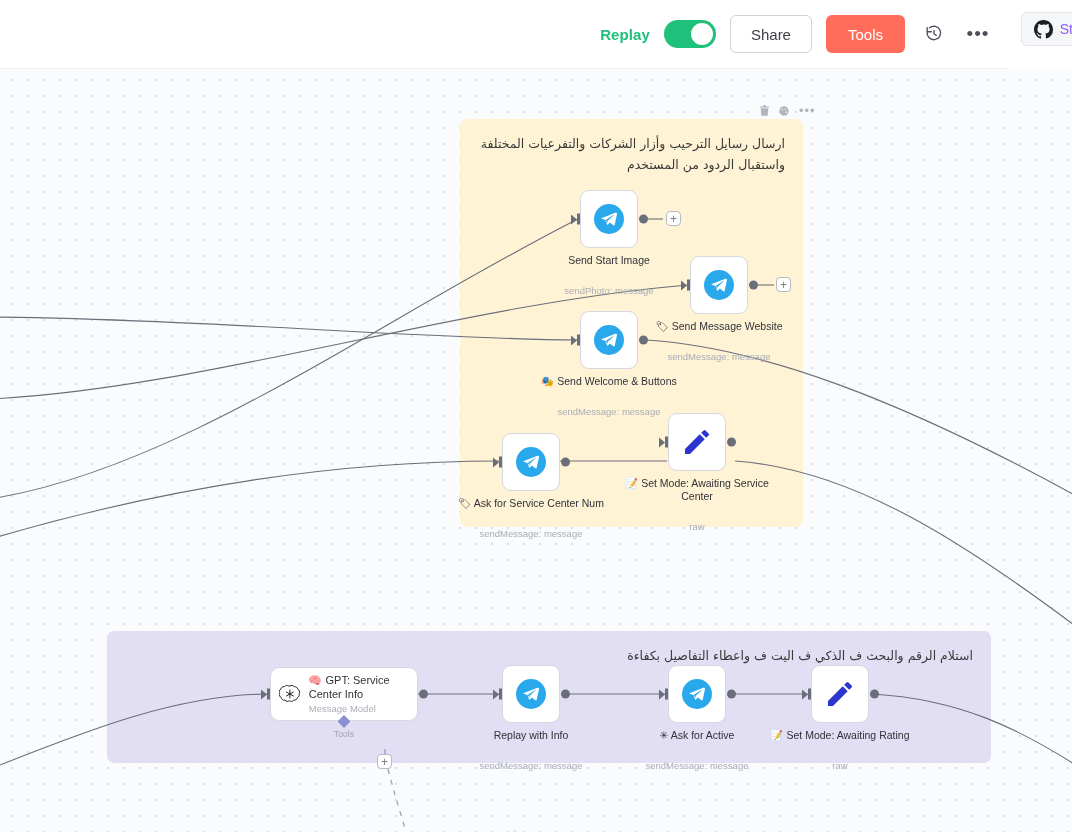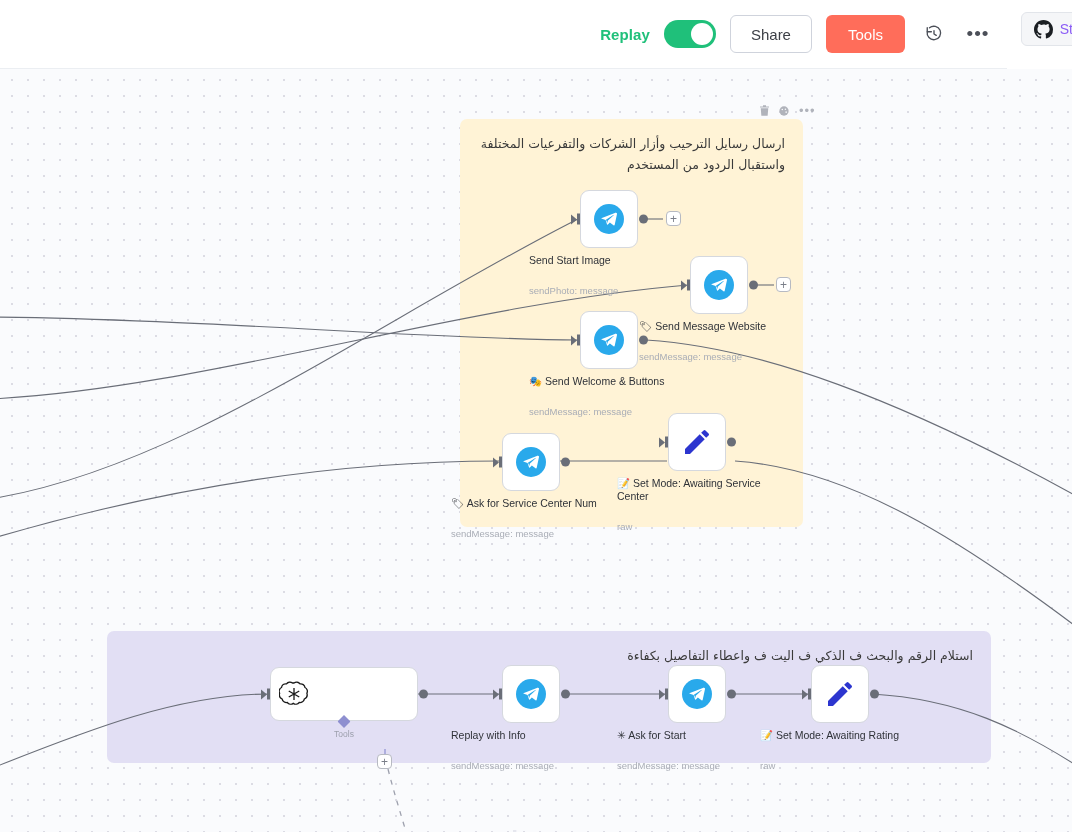--- a/index.html
+++ b/index.html
@@ -102,21 +102,21 @@
     border: 1px solid #d5d8de; border-radius: 9px;
     display: flex; align-items: center; justify-content: center;
     cursor: pointer;
   }
   .node-box.wide {
     width: 148px; height: 54px; justify-content: flex-start;
     padding: 0 8px; gap: 8px;
   }
   .node-caption {
     position: absolute; left: 50%; transform: translateX(-50%);
-    top: 64px; width: 160px; text-align: left;
+    top: 64px; width: 160px; text-align: center;
     font-size: 10.5px; color: #2f3238; line-height: 1.25;
     white-space: normal;
   }
   .node-caption .emoji { font-size: 10.5px; }
   .node-sub {
     display: block; font-size: 9.5px; color: #a9adb6; margin-top: 18px;
   }
   
   .inline-cap { font-size: 11px; color: #2f3238; line-height: 1.3; }
   .inline-cap .node-sub { margin-top: 2px; }
@@ -393,20 +393,25 @@
             <i></i>
             <b></b>
           </div>
         <svg class="oai" viewBox="0 0 24 24" fill="none" stroke="#1a1a1a" stroke-width="1.05">
           <path d="M12 3.2c1.5-1.1 3.6-.8 4.8.7 1.9-.3 3.7 1 4 2.9 1.7.8 2.4 2.9 1.5 4.6
                    .6 1.8-.3 3.8-2 4.6-.4 1.9-2.2 3.1-4.1 2.8-1.2 1.5-3.3 1.8-4.8.7
                    -1.5 1.1-3.6.8-4.8-.7-1.9.3-3.7-.9-4.1-2.8-1.7-.8-2.6-2.8-2-4.6
                    -.9-1.7-.2-3.8 1.5-4.6.3-1.9 2.1-3.2 4-2.9 1.2-1.5 3.3-1.8 4.8-.7z"></path>
           <path d="M12 7.2v9.6M7.8 9.6l8.4 4.8M16.2 9.6l-8.4 4.8"></path>
         </svg>
+        <div class="inline-cap">
+          <span class="emoji">🧠</span>
+          <span>GPT: Service Center Info</span>
+          <span class="node-sub">Message Model</span>
+        </div>
         <div class="port-out"></div>
         <div class="tools-port"></div>
       </div>
       <div class="tools-label">Tools</div>
       <div class="plus-btn" style="left:107px; top:87px;">+</div>
     </div>
 
     <div class="node" style="left:502px; top:596px;border-radius:24px;">
       <div class="node-box">
         <div class="port-in">
@@ -438,21 +443,21 @@
           <svg width="18" height="18" viewBox="0 0 24 24" fill="#ffffff">
             <path d="M21.5 3.2 2.6 10.5c-1 .4-1 1 .1 1.3l4.8 1.5 1.8 5.6c.3.7.6.9 1.2.3l2.6-2.5
                      4.9 3.6c.9.5 1.4.2 1.6-.8l3-14c.3-1.2-.4-1.7-1.1-1.3zM7.9 13l9.9-6.2c.4-.3.8-.1.5.2
                      l-8 7.2-.3 3.1L7.9 13z"></path>
           </svg>
         </div>
         <div class="port-out"></div>
       </div>
       <div class="node-caption">
         <span class="emoji">✳</span>
-        <span>Ask for Start</span>
+        <span>Ask for Active</span>
         <span class="node-sub">sendMessage: message</span>
       </div>
     </div>
 
     <div class="node" style="left:811px; top:596px;">
       <div class="node-box">
         <div class="port-in">
             <i></i>
             <b></b>
           </div>

